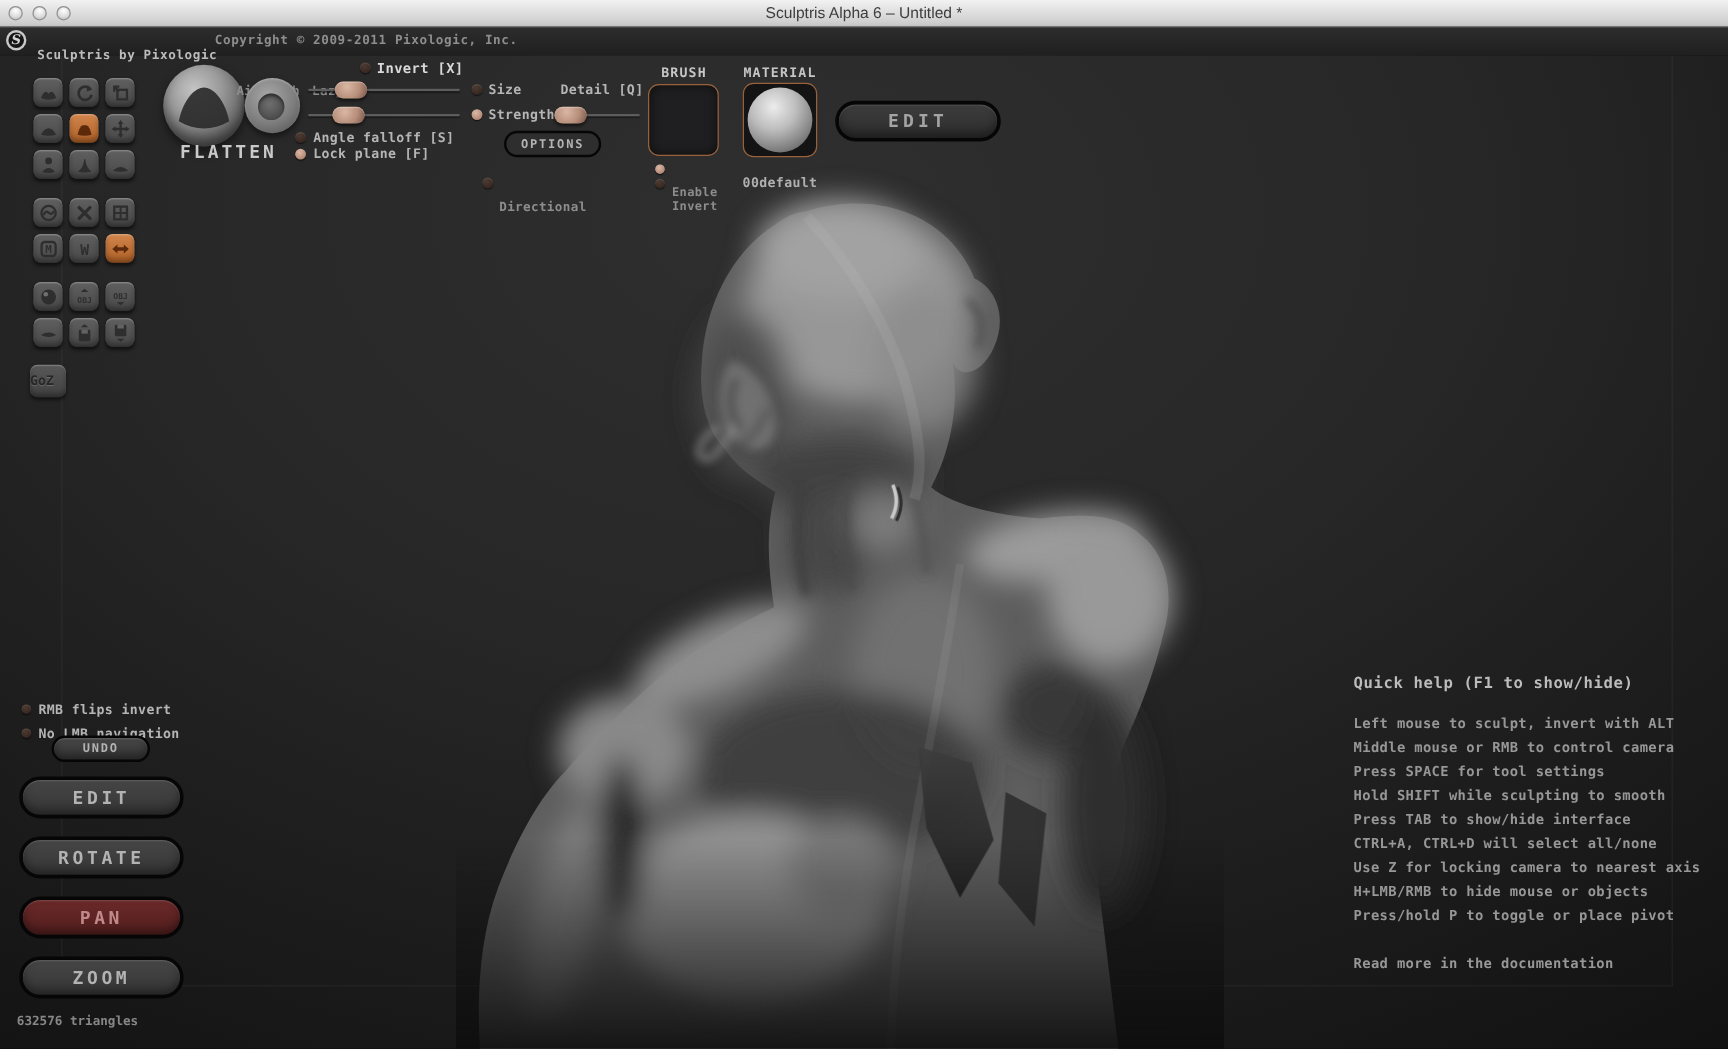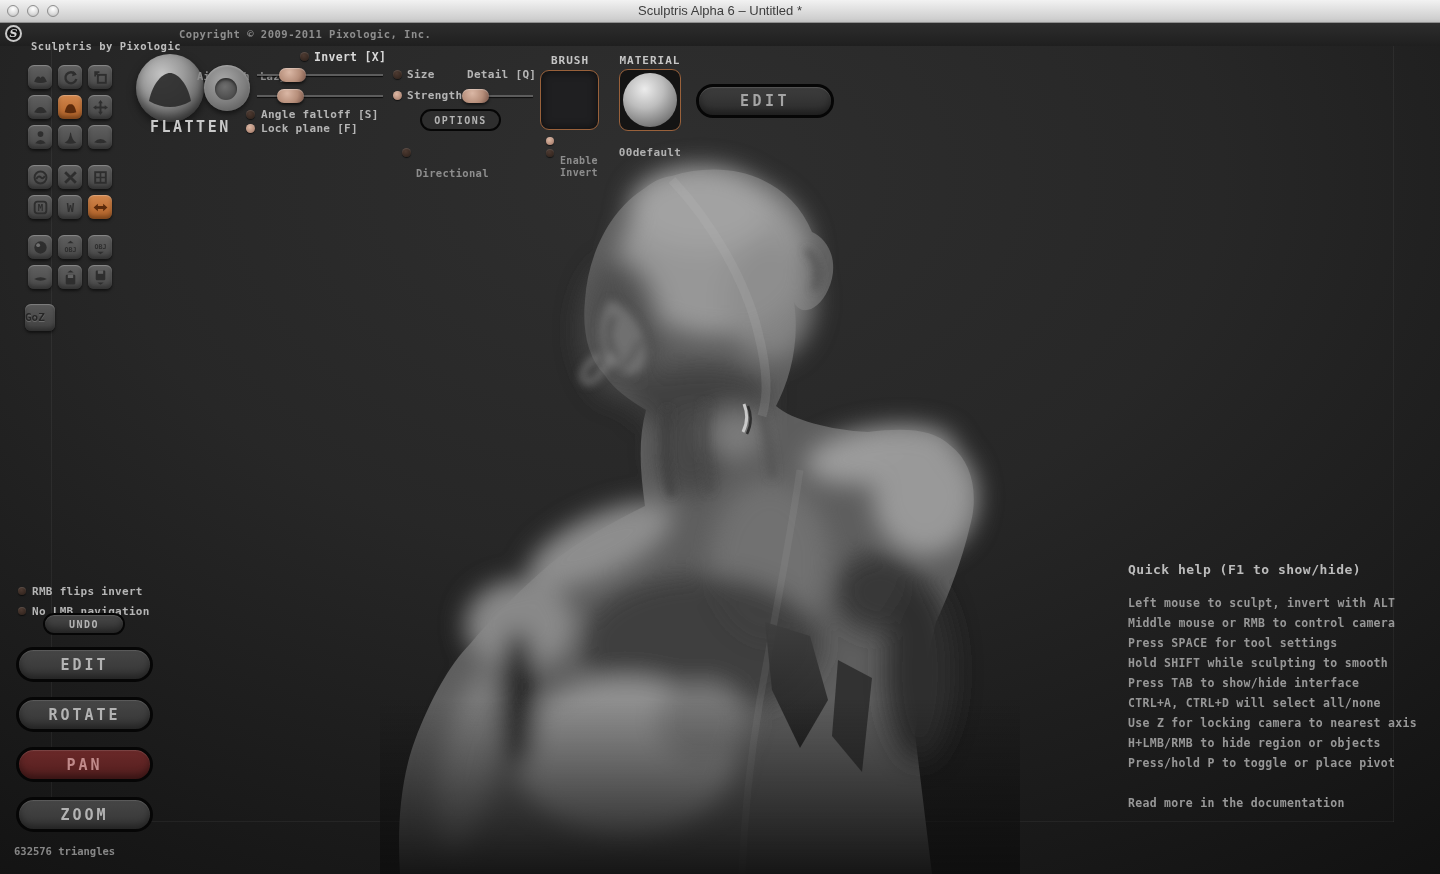--- a/index.html
+++ b/index.html
@@ -402,17 +402,17 @@
 
   <div class="help">
     <div class="htitle">Quick help (F1 to show/hide)</div>
     <div class="hline">Left mouse to sculpt, invert with ALT</div>
     <div class="hline">Middle mouse or RMB to control camera</div>
     <div class="hline">Press SPACE for tool settings</div>
     <div class="hline">Hold SHIFT while sculpting to smooth</div>
     <div class="hline">Press TAB to show/hide interface</div>
     <div class="hline">CTRL+A, CTRL+D will select all/none</div>
     <div class="hline">Use Z for locking camera to nearest axis</div>
-    <div class="hline">H+LMB/RMB to hide region or objects</div>
+    <div class="hline">H+LMB/RMB to hide mouse or objects</div>
     <div class="hline">Press/hold P to toggle or place pivot</div>
     <div class="hline hfoot">Read more in the documentation</div>
   </div>
 </div>
 
 </body></html>

